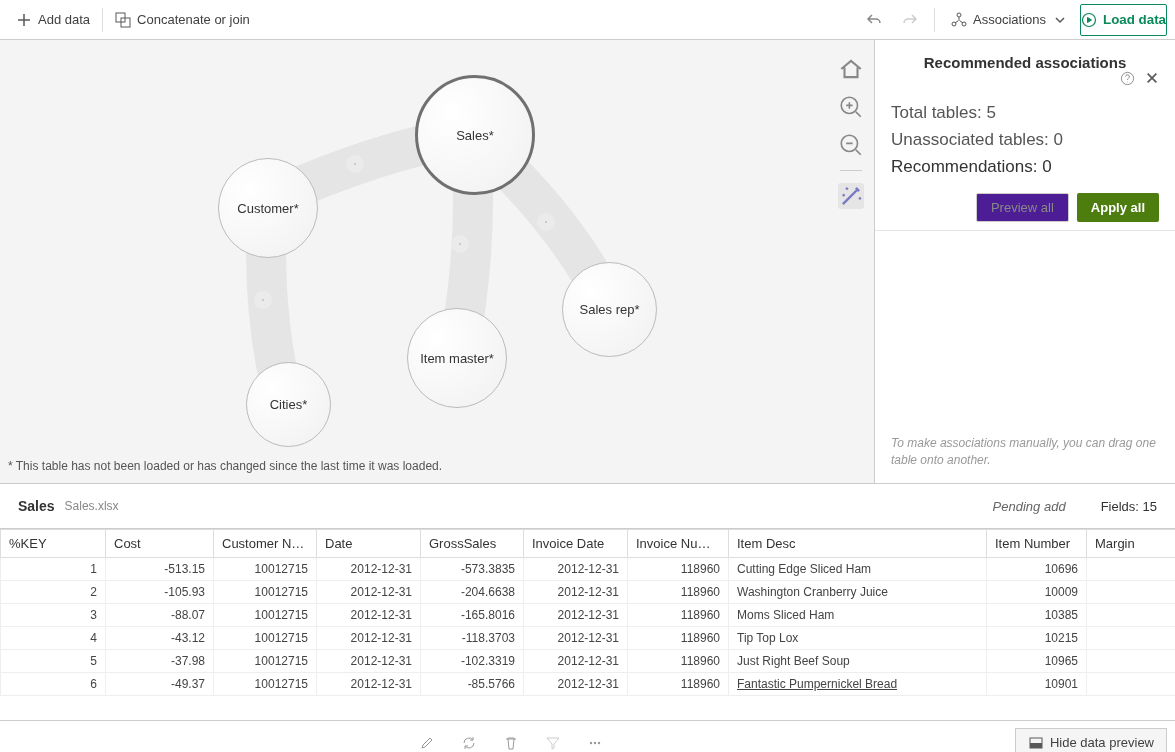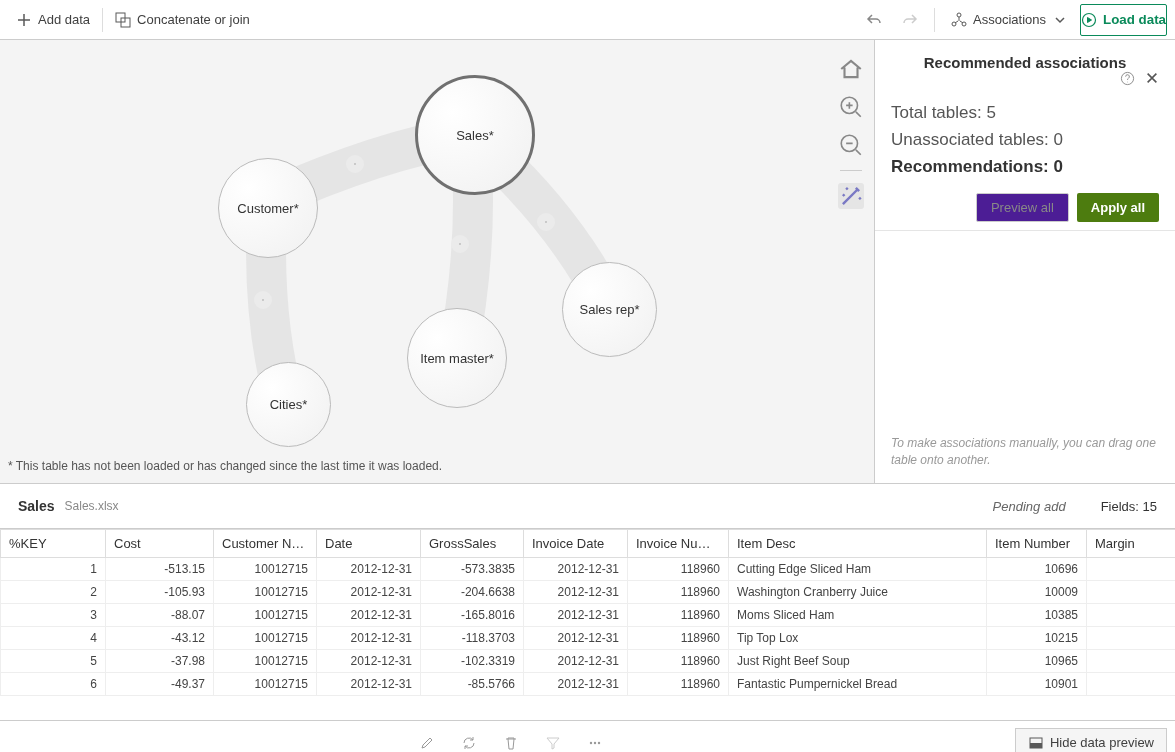--- a/index.html
+++ b/index.html
@@ -38,21 +38,21 @@
 .canvas-tools .hr { width:22px; height:1px; background:#ccc; }
 
 
 .rpanel { flex:1; background:#fff; display:flex; flex-direction:column; }
 .rhead { padding:14px 16px 8px 16px; border-bottom:1px solid #e5e5e5;}
 .rhead-top { display:flex; align-items:center;flex-direction:column; }
 .rtitle { font-size:15px; font-weight:600; color:#333; }
 .rhead-icons { margin-left:auto; display:flex; gap:10px; color:#666;}
 .rhead-icons span { cursor:pointer; }
 .rstats { margin-top:10px; font-size:17px; color:#555; line-height:1.6;}
-.rstats .bold { color:#333; font-weight:700;}
+.rstats .bold { color:#333; font-weight:400;}
 .rbtns { display:flex; gap:8px; margin-top:12px; justify-content:flex-end;}
 .btn-prev { border:1px solid #ccc; background:#4c1d95; color:#888; padding:6px 14px; cursor:pointer; border-radius:2px; font-size:13px;}
 .btn-apply { border:none; background:#4d7c0f; color:#fff; padding:6px 14px; cursor:pointer; border-radius:2px; font-size:13px; font-weight:600;}
 .rhint { margin-top:auto; padding:14px 16px; color:#999; font-style:italic; font-size:12px; line-height:1.4;}
 
 
 .preview-header { height:44px; display:flex; align-items:center; padding:0 18px; }
 .preview-header .tname { font-weight:600; font-size:14px; color:#333; margin-right:10px;}
 .preview-header .fname { font-size:12px; color:#888;}
 .preview-header .status { margin-left:auto; font-style:italic; color:#666; font-size:13px;}
@@ -323,21 +323,21 @@
           <td></td>
         </tr>
         <tr>
           <td class="num">6</td>
           <td class="num">-49.37</td>
           <td class="num">10012715</td>
           <td class="num">2012-12-31</td>
           <td class="num">-85.5766</td>
           <td class="num">2012-12-31</td>
           <td class="num">118960</td>
-          <td style="text-align: left;">Fantastic Pumpernickel Bread</td>
+          <td style="text-align: left; text-decoration: underline;">Fantastic Pumpernickel Bread</td>
           <td class="num">10901</td>
           <td></td>
         </tr>
       </tbody>
   </table>
 </div>
 
 <div class="bottombar">
   <div class="bcenter">
     <span>

